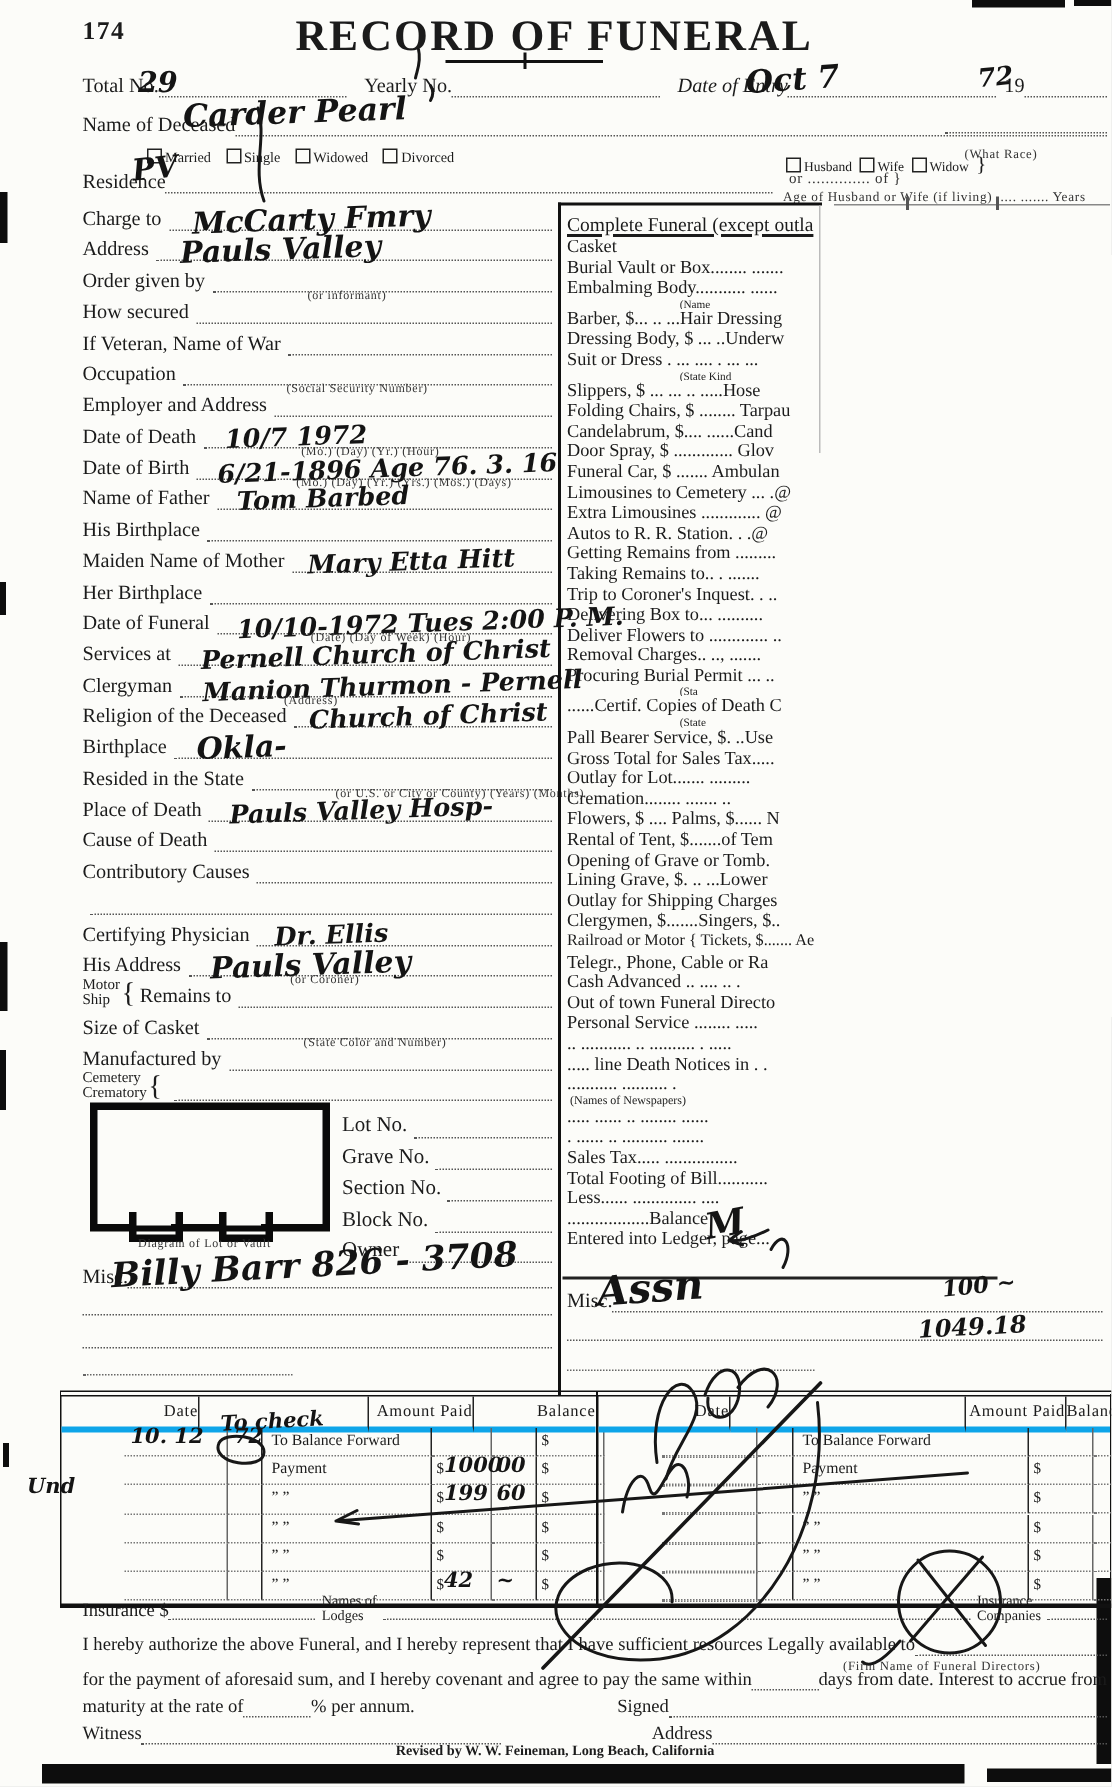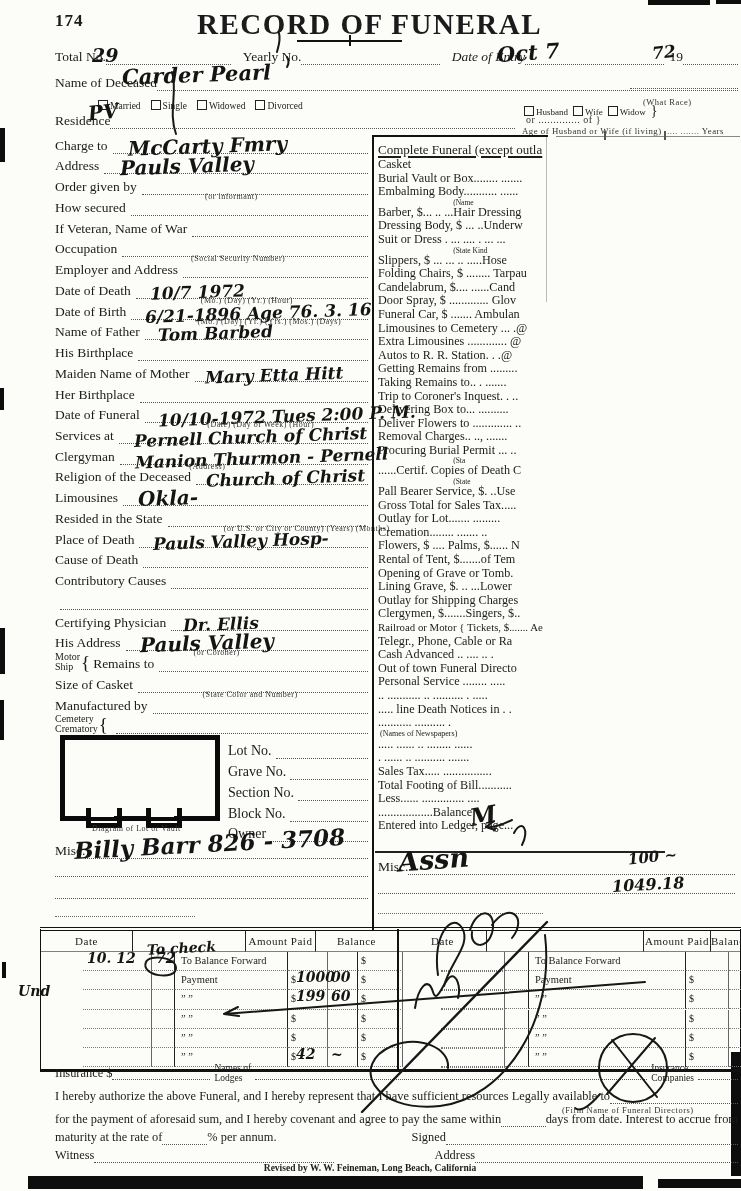--- a/index.html
+++ b/index.html
@@ -47,22 +47,22 @@
   .tabR{left:146px;top:808px;width:26px;height:15px;border-left:5px solid #0a0a0a;border-right:5px solid #0a0a0a;border-bottom:5px solid #0a0a0a;}
   #diagram-caption{left:92px;top:824px;font-size:8px;letter-spacing:.5px;}
   #lot-fields{position:absolute;left:228px;top:738px;width:140px;}
   .lotrow{height:20.9px;display:flex;align-items:flex-end;}
   .lotrow .lbl{font-size:14px;padding-right:4px;white-space:nowrap;}
   .lotrow .lead{flex:1;border-bottom:1.2px dotted #555;height:100%;}
   
   .pt{position:absolute;border:1.5px solid #111;border-top:4px double #111;border-bottom:3px solid #111;}
   .trow,.thead{display:grid;}
   .thead{height:21px;}
-  .thead .th{font-size:11px;text-align:center;line-height:20px;border-right:1px solid #222;
-             border-bottom:1px solid #0ea5e9;letter-spacing:.5px;}
+  .thead .th{font-size:11px;text-align:right;line-height:20px;border-right:1px solid #222;
+             border-bottom:4px solid #0ea5e9;letter-spacing:.5px;}
   .trow{height:19.2px;margin-left:42px;}
   .cell{border-right:1px solid #222;border-bottom:1px dotted #777;position:relative;
         font-size:11px;overflow:visible;}
   .cell.thin{border-right:1px solid #666;}
   .cell:last-child{border-right:none;}
   .cell .plbl{font-size:10.5px;padding-left:6px;line-height:18px;white-space:nowrap;}
   .cell .cur{font-size:10px;padding-left:3px;line-height:18px;}
   .hwc{position:absolute;left:4px;top:-1px;font-size:14px;}
   
   .stack2{display:inline-block;font-size:9.5px;line-height:9.5px;text-align:left;vertical-align:middle;}
@@ -212,21 +212,21 @@
           <span class="note">(Address)</span>
         </span>
       </div>
       <div class="frow">
         <span class="lbl">Religion of the Deceased</span>
         <span class="lead">
           <span class="hw hwv">Church of Christ</span>
         </span>
       </div>
       <div class="frow">
-        <span class="lbl">Limousines</span>
+        <span class="lbl">Birthplace</span>
         <span class="lead">
           <span class="hw hwv" style="font-size: 20px;">Okla-</span>
         </span>
       </div>
       <div class="frow">
         <span class="lbl">Resided in the State</span>
         <span class="lead">
           <span class="note">(or U.S. or City or County)      (Years)      (Months)</span>
         </span>
       </div>

